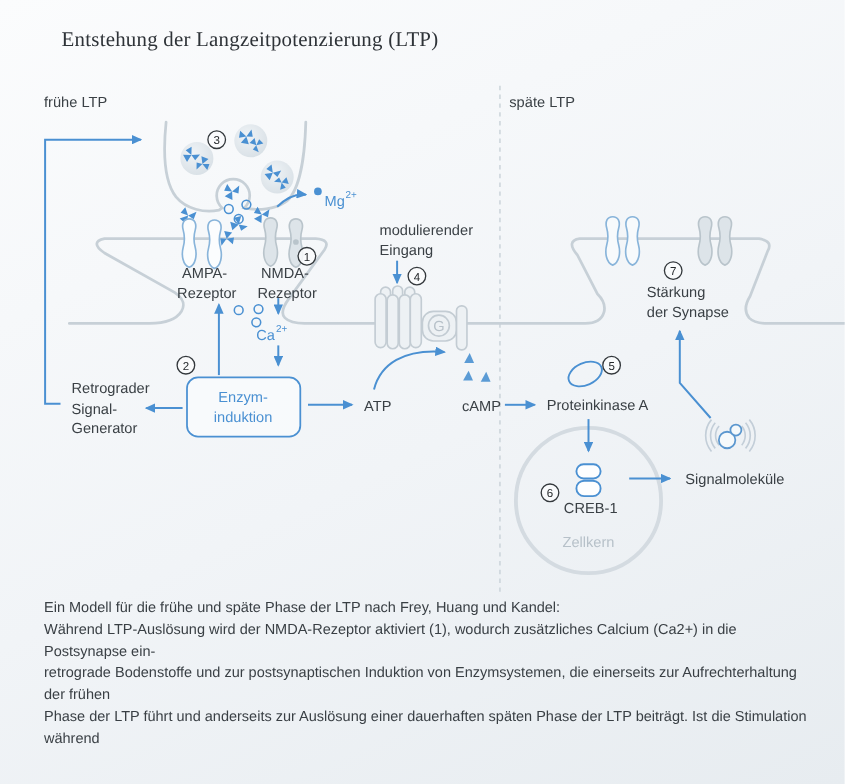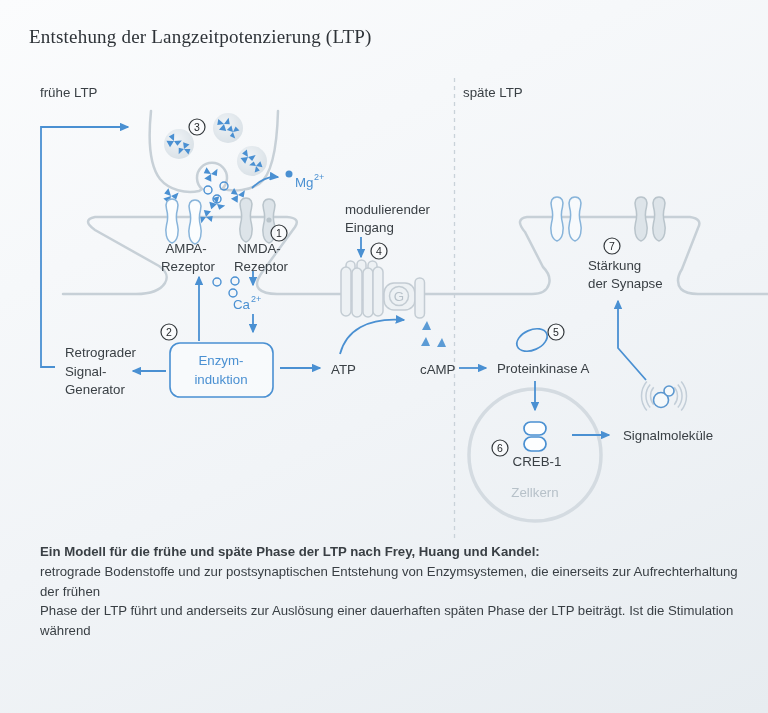--- a/index.html
+++ b/index.html
@@ -2,31 +2,31 @@
 <html><head>
 <meta charset="utf-8">
 <style>
   html,body{margin:0;padding:0;}
   .stage{
     position:relative;width:768px;height:713px;overflow:hidden;
     background:linear-gradient(155deg,#fbfcfd 0%,#f1f4f7 55%,#e7ecf0 100%);
     font-family:"Liberation Sans",sans-serif;color:#3a4045;
   }
   .title{
-    position:absolute;left:29px;top:26px;margin:0;
+    position:absolute;left:56px;top:26px;margin:0;
     font-family:"Liberation Serif",serif;font-weight:normal;
     font-size:19px;color:#2e3338;letter-spacing:.2px;
   }
   svg text{font-family:"Liberation Sans",sans-serif;font-size:13.3px;fill:#3a4045;}
   svg text.blue{fill:#4a90d2;}
   svg text.sup{font-size:9px;}
   svg text.faint{fill:#b7c1c9;}
   svg text.num{font-size:10.5px;fill:#25292c;}
   .caption{position:absolute;left:40px;top:542px;width:700px;font-size:13.2px;line-height:19.8px;color:#393f44;}
-  .caption .head{font-weight:bold;}
+  .caption .head{font-weight:normal;}
 </style>
 </head>
 <body>
 
 <div class="stage">
 
   <h1 class="title">Entstehung der Langzeitpotenzierung (LTP)</h1>
 
   <svg width="768" height="713" viewBox="0 0 768 713">
     <defs>
@@ -204,18 +204,19 @@
     <text x="279" y="237" text-anchor="middle" class="num">1</text>
     <circle cx="169" cy="332" r="8" fill="rgba(250,252,253,0.85)" stroke="#33383c" stroke-width="1.2"></circle>
     <text x="169" y="336" text-anchor="middle" class="num">2</text>
     <circle cx="197" cy="127" r="8" fill="rgba(250,252,253,0.85)" stroke="#33383c" stroke-width="1.2"></circle>
     <text x="197" y="131" text-anchor="middle" class="num">3</text>
   </svg>
 
   
   <div class="caption">
     <div class="head">Ein Modell für die frühe und späte Phase der LTP nach Frey, Huang und Kandel:</div>
-    <div>retrograde Bodenstoffe und zur postsynaptischen Entstehung von Enzymsystemen, die einerseits zur Aufrechterhaltung der frühen</div>
+    <div>Während LTP-Auslösung wird der NMDA-Rezeptor aktiviert (1), wodurch zusätzliches Calcium (Ca2+) in die Postsynapse ein-</div>
+    <div>retrograde Bodenstoffe und zur postsynaptischen Induktion von Enzymsystemen, die einerseits zur Aufrechterhaltung der frühen</div>
     <div>Phase der LTP führt und anderseits zur Auslösung einer dauerhaften späten Phase der LTP beiträgt. Ist die Stimulation während</div>
 
   </div>
 
 </div>
 
 </body></html>

